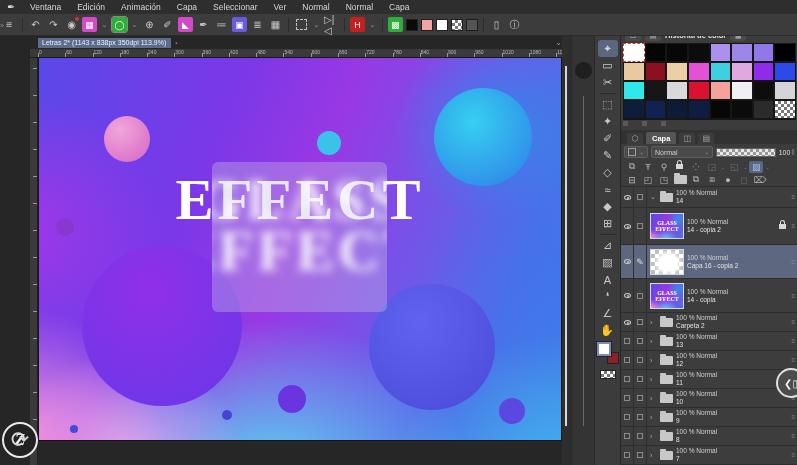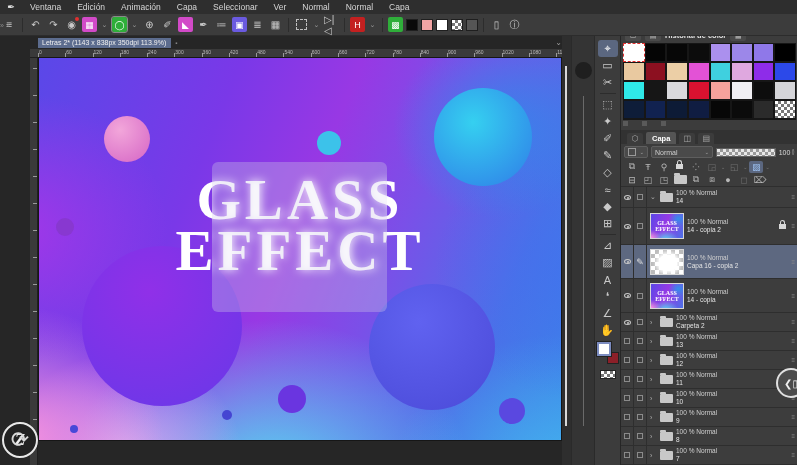--- a/index.html
+++ b/index.html
@@ -322,21 +322,20 @@
           <div class="circle" style="left: 395px; top: 30px; width: 98px; height: 98px; background: radial-gradient(circle at 40% 35%, rgb(53, 208, 240), rgb(47, 125, 232));"></div>
           <div class="circle" style="left: 17px; top: 160px; width: 18px; height: 18px; background: rgb(136, 56, 208);"></div>
           <div class="circle" style="left: 43px; top: 188px; width: 160px; height: 160px; background: radial-gradient(circle at 42% 28%, rgb(144, 48, 232), rgb(104, 56, 232));"></div>
           <div class="circle" style="left: 239px; top: 327px; width: 28px; height: 28px; background: rgb(106, 53, 224);"></div>
           <div class="circle" style="left: 330px; top: 226px; width: 126px; height: 126px; background: radial-gradient(circle at 40% 30%, rgb(96, 98, 240), rgb(74, 74, 216));"></div>
           <div class="circle" style="left: 460px; top: 340px; width: 26px; height: 26px; background: rgb(90, 72, 224);"></div>
           <div class="circle" style="left: 31px; top: 367px; width: 8px; height: 8px; background: rgb(72, 72, 216);"></div>
           <div class="circle" style="left: 183px; top: 352px; width: 10px; height: 10px; background: rgb(69, 69, 210);"></div>
         </div>
       <div class="cantext">
-        <div>GLASS</div>
         <div>EFFECT</div>
       </div>
       <div class="glass">
         <div class="blurtxt">
           <div id="blur1">GLASS</div>
             <div id="blur2">EFFECT</div>
         </div>
       </div>
     </div>
   </div>

